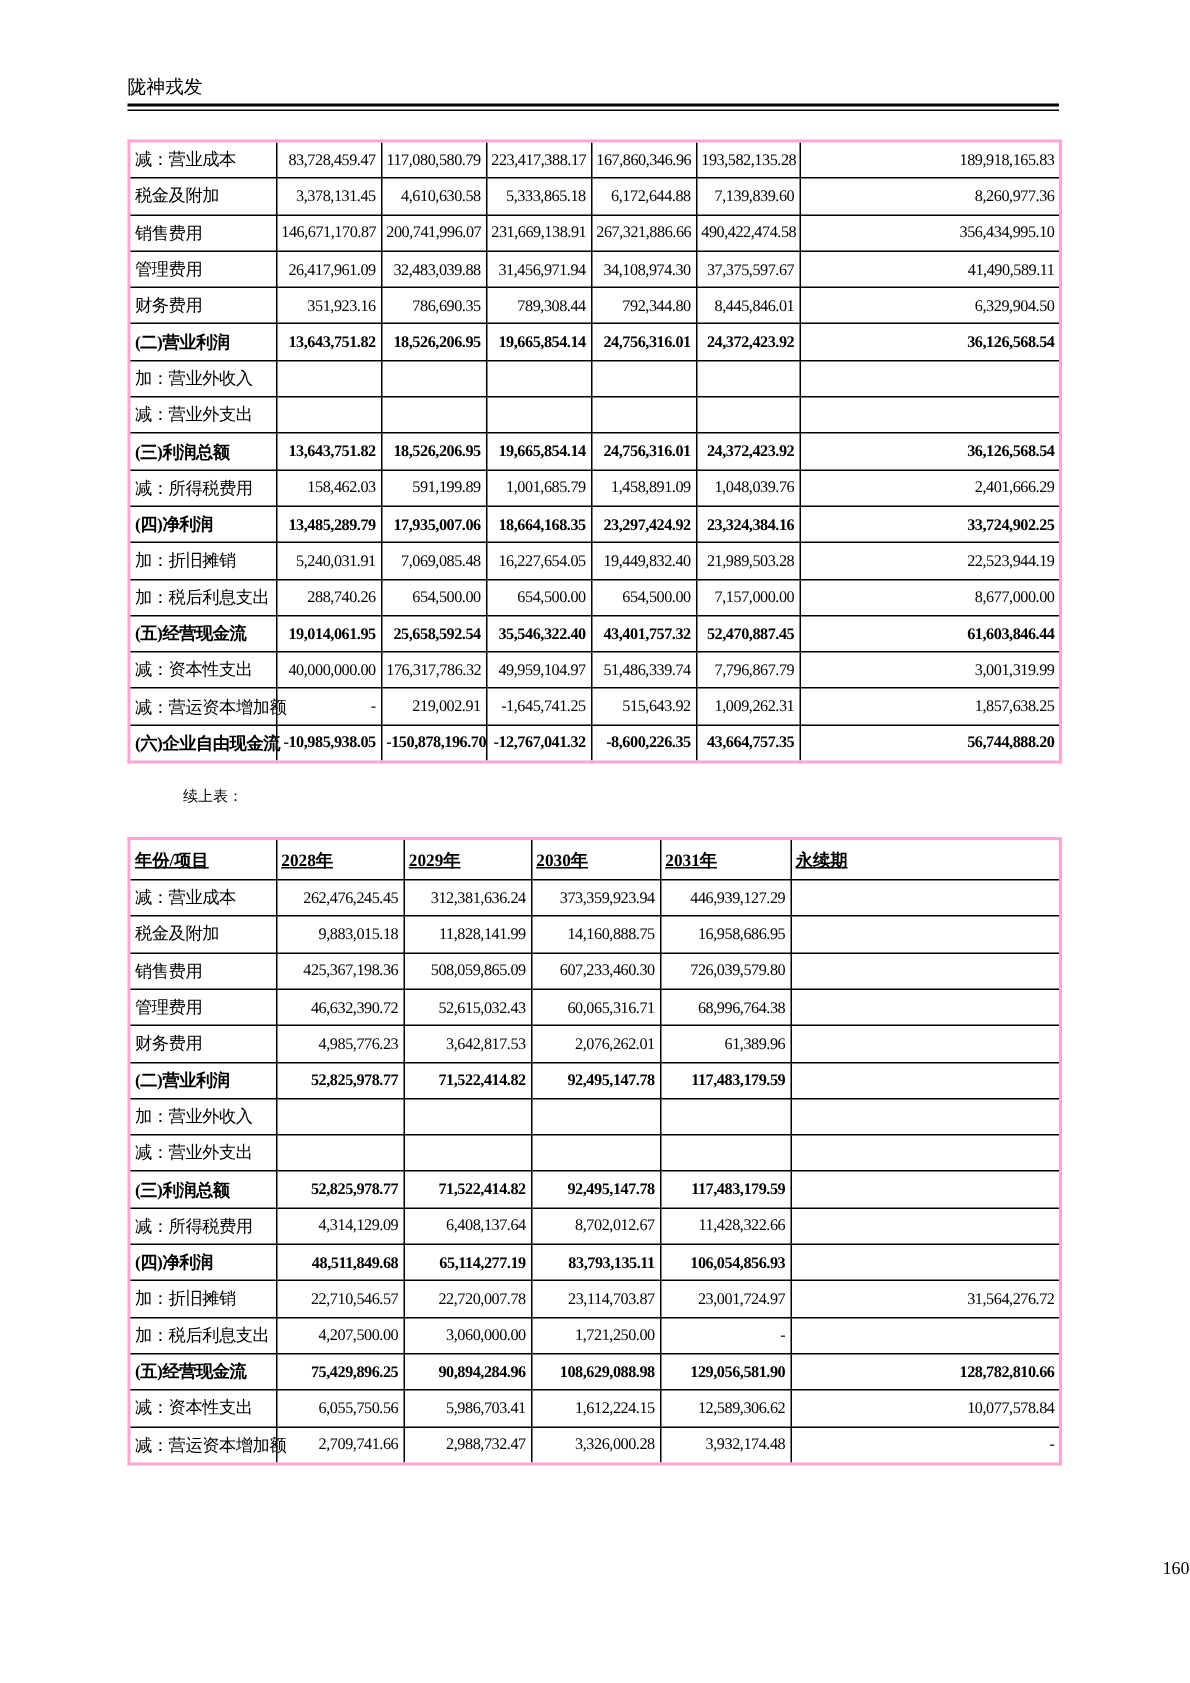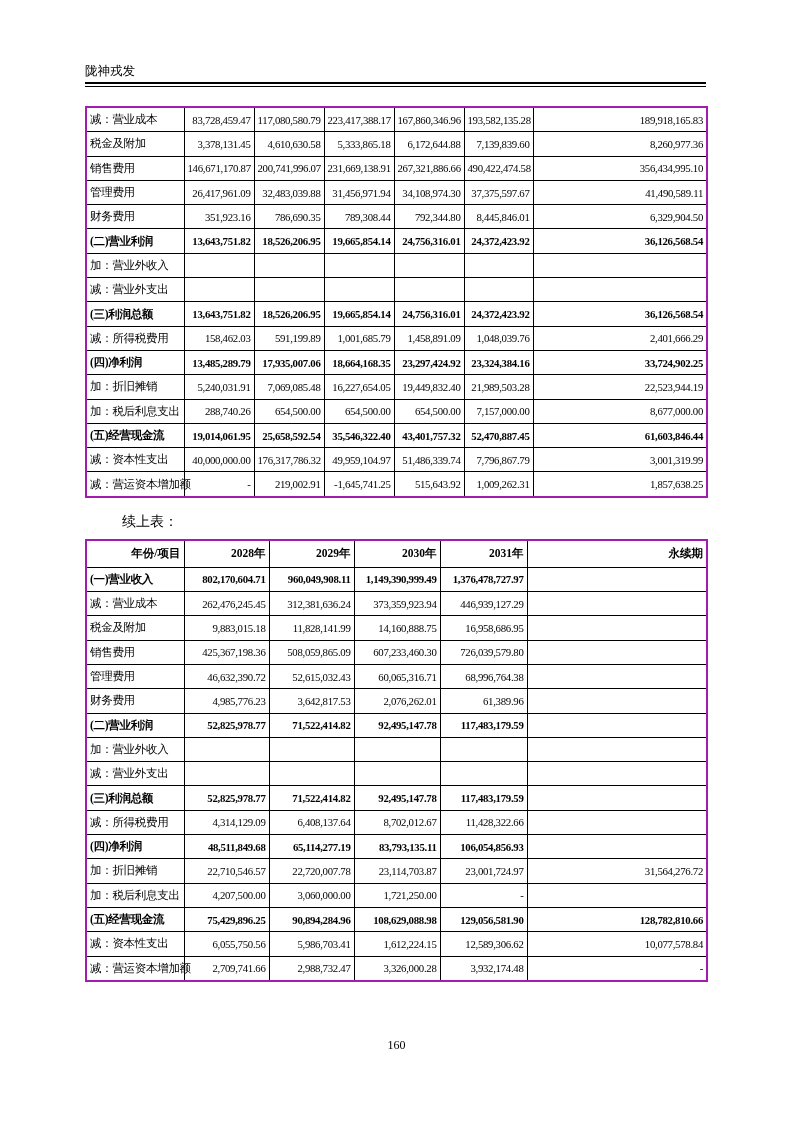--- a/index.html
+++ b/index.html
@@ -6,53 +6,53 @@
   .page{
     position:relative;
     width:793px;height:1122px;
     background:#ffffff;
     font-family:"Liberation Serif","DejaVu Serif",serif;
     color:#000;
     overflow:hidden;
   }
   .content{position:absolute;left:85px;top:0;width:621px;}
   .hdr{
-    padding-top:64px;
+    padding-top:51px;
     display:flex;justify-content:space-between;align-items:flex-end;
     font-size:12.5px;line-height:15px;
   }
   .hdr-rule{margin-top:3px;border-top:2.5px solid #000;border-bottom:1px solid #000;height:2px;}
   table.fin{
     border-collapse:collapse;width:621px;table-layout:fixed;
     font-size:10.8px;
   }
   table.fin td,table.fin th{
     border:1px solid #000;
     height:23.3px;
     padding:0 3px;
     white-space:nowrap;overflow:visible;
     letter-spacing:-0.3px;
   }
-  table.fin{border:2px solid #a21caf;}
+  table.fin{border:2px solid #f9a8d4;}
   .t1{margin-top:19px;}
   .t2 thead th{
-    font-size:11.5px;font-weight:bold;text-align:right;
-    height:26px;border-bottom:1.5px solid #000;letter-spacing:0;
+    font-size:11.5px;font-weight:bold;text-align:left;
+    height:26px;border-bottom:1.5px solid #000;letter-spacing:0;text-decoration:underline;
   }
   td.label{text-align:left;font-size:11.5px;letter-spacing:0;}
   td.num{text-align:right;}
   tr.bold-row td{font-weight:bold;}
   .cont{
-    margin:15px 0 8px 0;
-    font-size:14px;
+    margin:15px 0 20px 0;
+    font-size:10px;
     text-indent:37px;
   }
   .footer{
     position:absolute;left:0;top:1038px;width:793px;
-    text-align:center;font-size:12px;
+    text-align:right;font-size:12px;
   }
 </style>
 </head>
 <body>
 
 <div class="page">
   <div class="content">
 
     <div class="hdr">
       <span>陇神戎发</span>
@@ -206,20 +206,29 @@
             <td class="num">3,001,319.99</td>
           </tr>
           <tr>
             <td class="label">减：营运资本增加额</td>
             <td class="num">-</td>
             <td class="num">219,002.91</td>
             <td class="num">-1,645,741.25</td>
             <td class="num">515,643.92</td>
             <td class="num">1,009,262.31</td>
             <td class="num">1,857,638.25</td>
+          </tr>
+          <tr class="bold-row">
+            <td class="label">(六)企业自由现金流</td>
+            <td class="num">-10,985,938.05</td>
+            <td class="num">-150,878,196.70</td>
+            <td class="num">-12,767,041.32</td>
+            <td class="num">-8,600,226.35</td>
+            <td class="num">43,664,757.35</td>
+            <td class="num">56,744,888.20</td>
           </tr>
         </tbody>
     </table>
 
     <p class="cont">续上表：</p>
 
     <table class="fin t2">
       <colgroup>
         <col style="width:98px">
           <col style="width:85px">
@@ -232,28 +241,20 @@
         <tr id="t2head">
             <th>年份/项目</th>
             <th>2028年</th>
             <th>2029年</th>
             <th>2030年</th>
             <th>2031年</th>
             <th>永续期</th>
           </tr>
       </thead>
       <tbody>
-          <tr class="bold-row">
-            <td class="label">(一)营业收入</td>
-            <td class="num">802,170,604.71</td>
-            <td class="num">960,049,908.11</td>
-            <td class="num">1,149,390,999.49</td>
-            <td class="num">1,376,478,727.97</td>
-            <td class="num"></td>
-          </tr>
           <tr>
             <td class="label">减：营业成本</td>
             <td class="num">262,476,245.45</td>
             <td class="num">312,381,636.24</td>
             <td class="num">373,359,923.94</td>
             <td class="num">446,939,127.29</td>
             <td class="num"></td>
           </tr>
           <tr>
             <td class="label">税金及附加</td>

